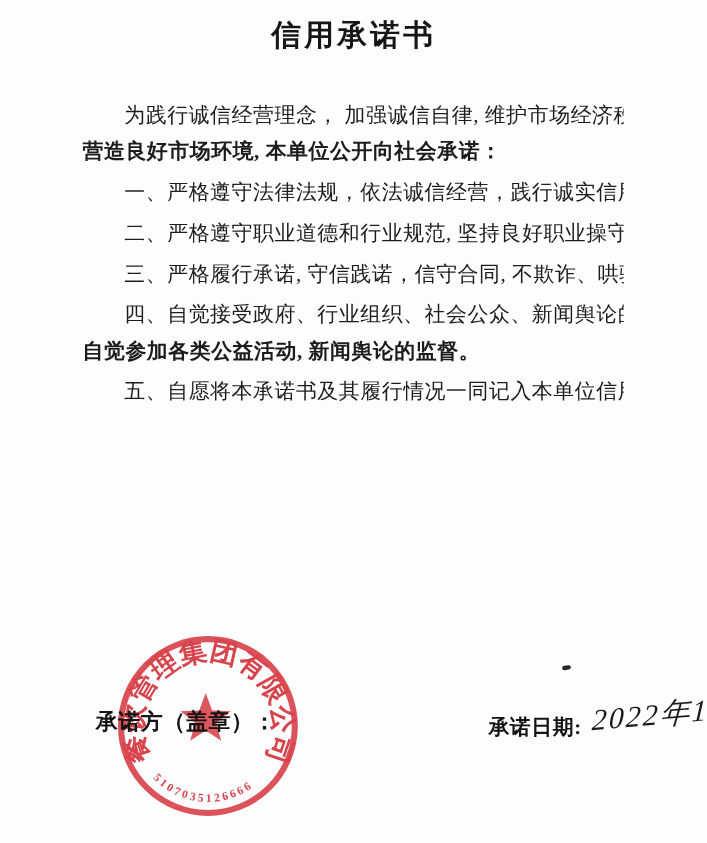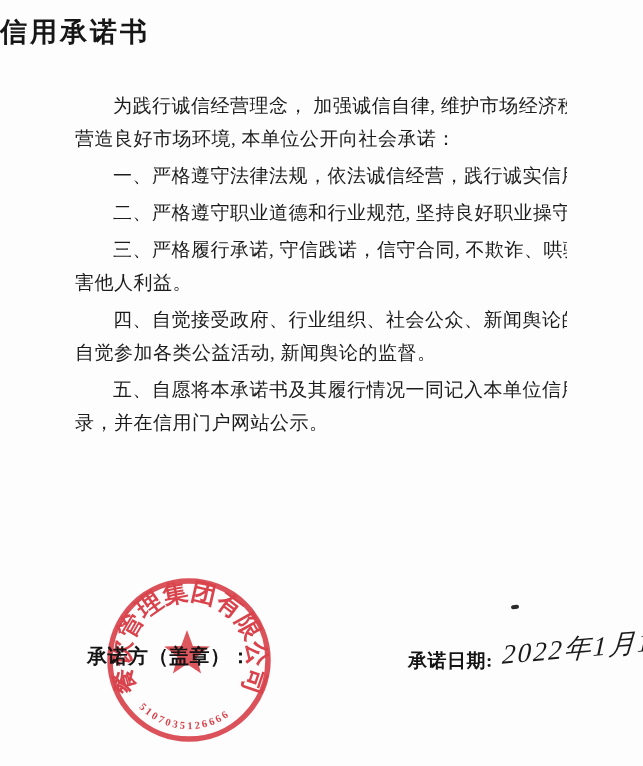--- a/index.html
+++ b/index.html
@@ -9,20 +9,21 @@
     font-family: "Liberation Serif", "DejaVu Serif", serif;
     color: #1b1b1b;
     overflow: hidden;
     position: relative;
   }
   .page { position: absolute; inset: 0; }
 
   .doc-title {
     position: absolute;
     top: 14px; left: 0; width: 100%;
+    text-align: center;
     font-size: 27px;
     font-weight: bold;
     letter-spacing: 3px;
     color: #161616;
   }
 
   .content {
     position: absolute;
     left: 75px; right: 76px; top: 89px;
   }
@@ -33,21 +34,21 @@
     height: 33px;
     letter-spacing: 0.5px;
     white-space: nowrap;
     overflow: hidden;
     text-align: justify;
     text-align-last: justify;
     text-justify: inter-character;
     color: #1c1c1c;
   }
   .line.first { padding-left: 38px; }
-  .line.last  { text-align-last: left; }
+  .line.last  { text-align-last: left; font-weight: bold; }
 
   .party-label {
     position: absolute;
     left: 87px; top: 643px;
     font-size: 20px;
     font-weight: bold;
     letter-spacing: 0.5px;
     color: #141414;
     z-index: 3;
   }
@@ -66,20 +67,21 @@
     z-index: 3;
     white-space: nowrap;
   }
   .date-label {
     font-size: 19px;
     font-weight: bold;
     letter-spacing: 0.5px;
     color: #141414;
     display: inline-block;
     vertical-align: middle;
+    margin-left: 36px;
   }
   .date-handwriting {
     display: inline-block;
     vertical-align: middle;
     margin-left: 4px;
     font-size: 27px;
     font-style: italic;
     letter-spacing: 2px;
     color: #1a1a1a;
     transform: rotate(-5deg) skewX(-8deg) translateY(-6px);
@@ -109,29 +111,27 @@
       <div class="line last">营造良好市场环境, 本单位公开向社会承诺：</div>
     </div>
     <div class="para">
       <div class="line first">一、严格遵守法律法规，依法诚信经营，践行诚实信用、公</div>
     </div>
     <div class="para">
       <div class="line first">二、严格遵守职业道德和行业规范, 坚持良好职业操守， 主</div>
     </div>
     <div class="para">
       <div class="line first">三、严格履行承诺, 守信践诺，信守合同, 不欺诈、哄骗和损</div>
-      <div class="line last">害他人利益。</div>
     </div>
     <div class="para">
       <div class="line first">四、自觉接受政府、行业组织、社会公众、新闻舆论的监督，</div>
       <div class="line last">自觉参加各类公益活动, 新闻舆论的监督。</div>
     </div>
     <div class="para">
       <div class="line first">五、自愿将本承诺书及其履行情况一同记入本单位信用记</div>
-      <div class="line last">录，并在信用门户网站公示。</div>
     </div>
   </div>
 
   <div class="stray-mark"></div>
 
   <svg class="seal" viewBox="0 0 172 168" xmlns="http://www.w3.org/2000/svg">
     <defs>
       <path id="sealArcTop" d="M 34,114 A 60,60 0 1 1 132,123" fill="none"></path>
       <path id="sealArcBottom" d="M 32,127 A 69,69 0 0 0 140,127" fill="none"></path>
     </defs>

